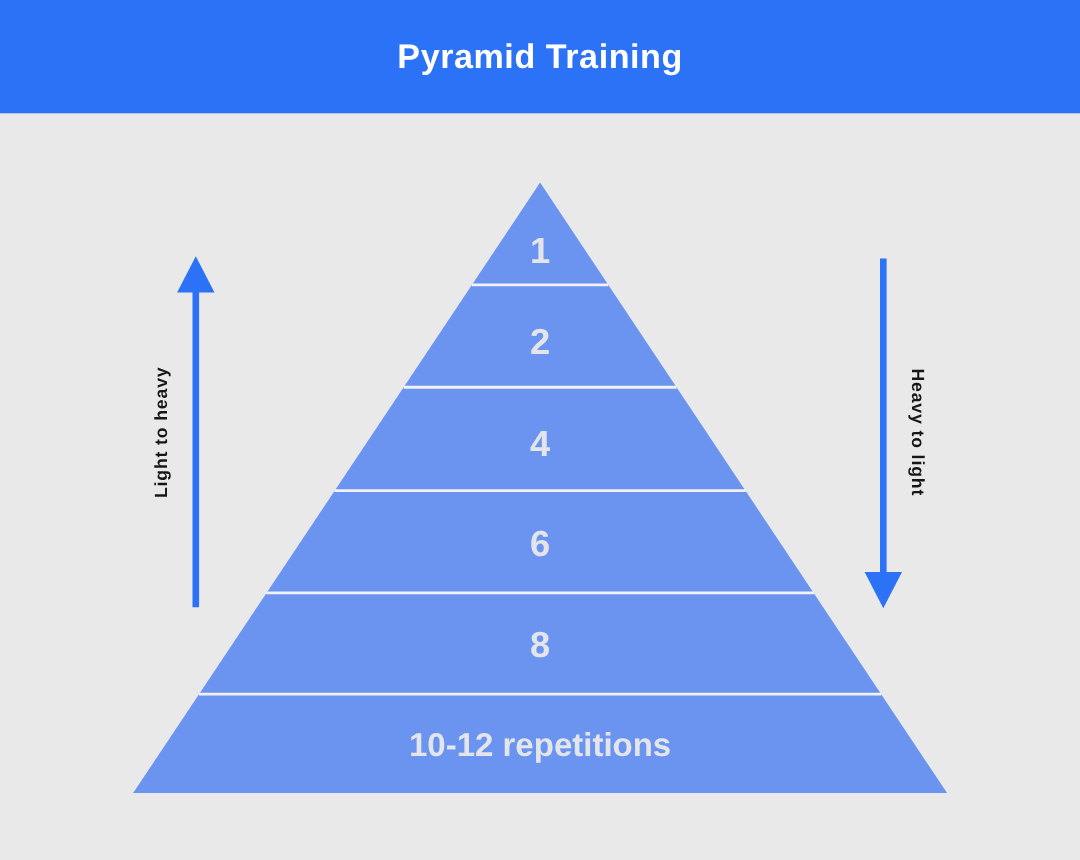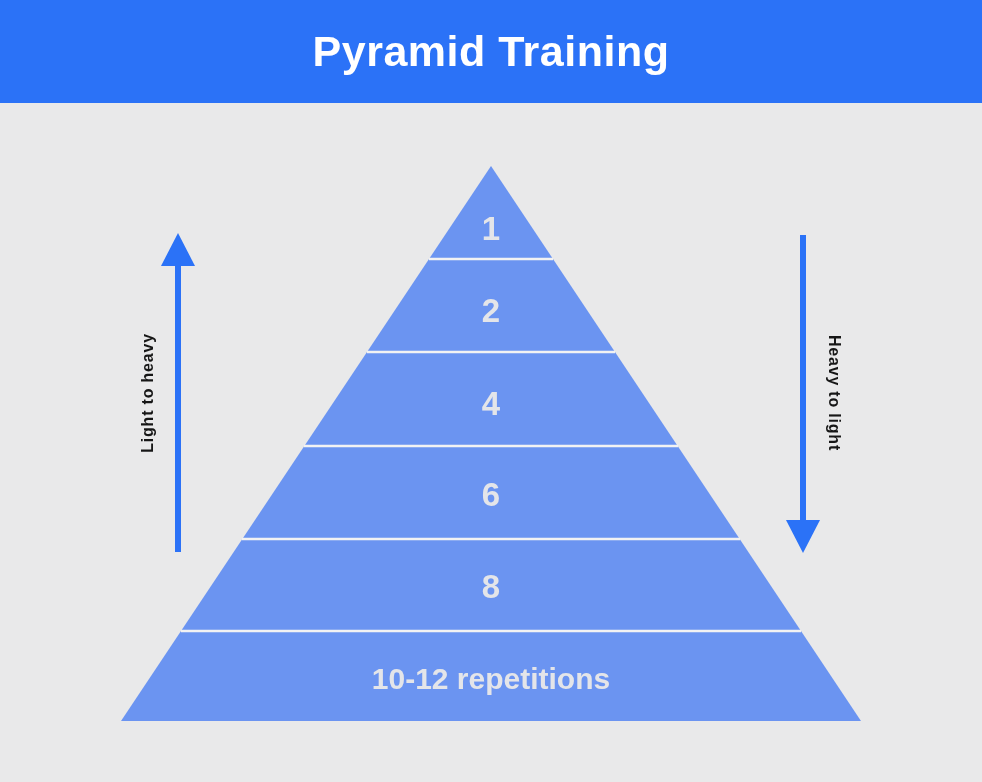--- a/index.html
+++ b/index.html
@@ -22,21 +22,21 @@
     width: 982px;
     height: 103px;
     background: #2b72f7;
     display: flex;
     align-items: center;
     justify-content: center;
   }
   .page-title {
     margin: 0;
     color: #ffffff;
-    font-size: 43px;
+    font-size: 31px;
     font-weight: 700;
     letter-spacing: 0.5px;
   }
   .stage {
     position: absolute;
     top: 0;
     left: 0;
     width: 982px;
     height: 782px;
   }

